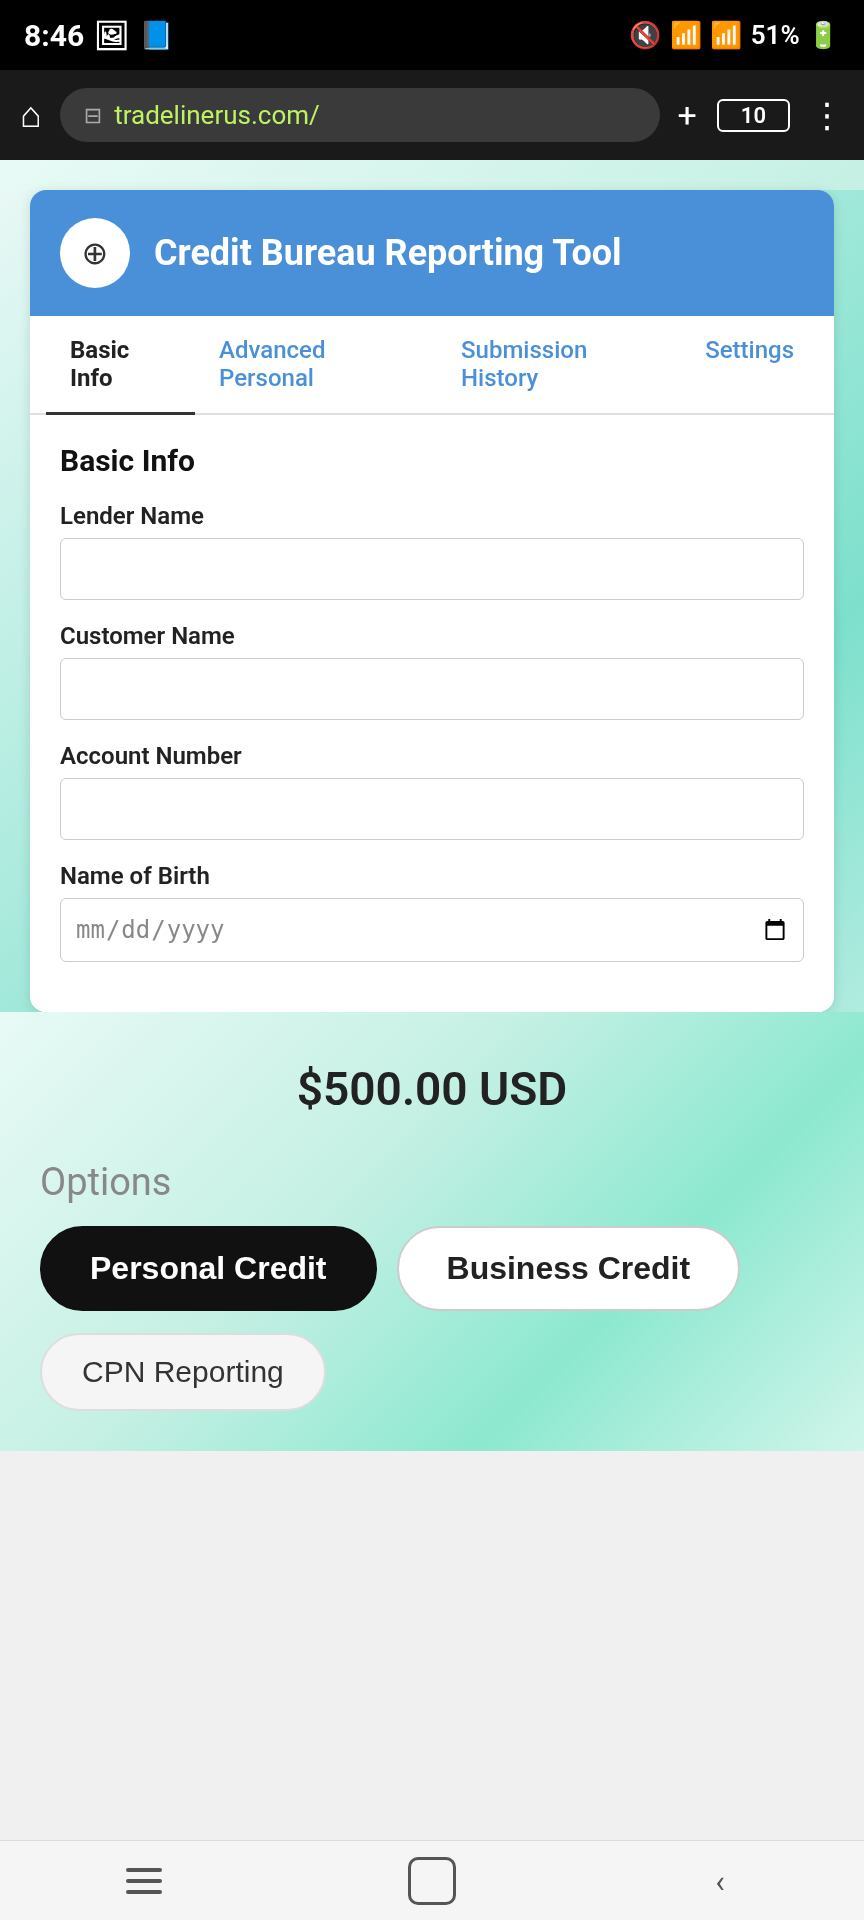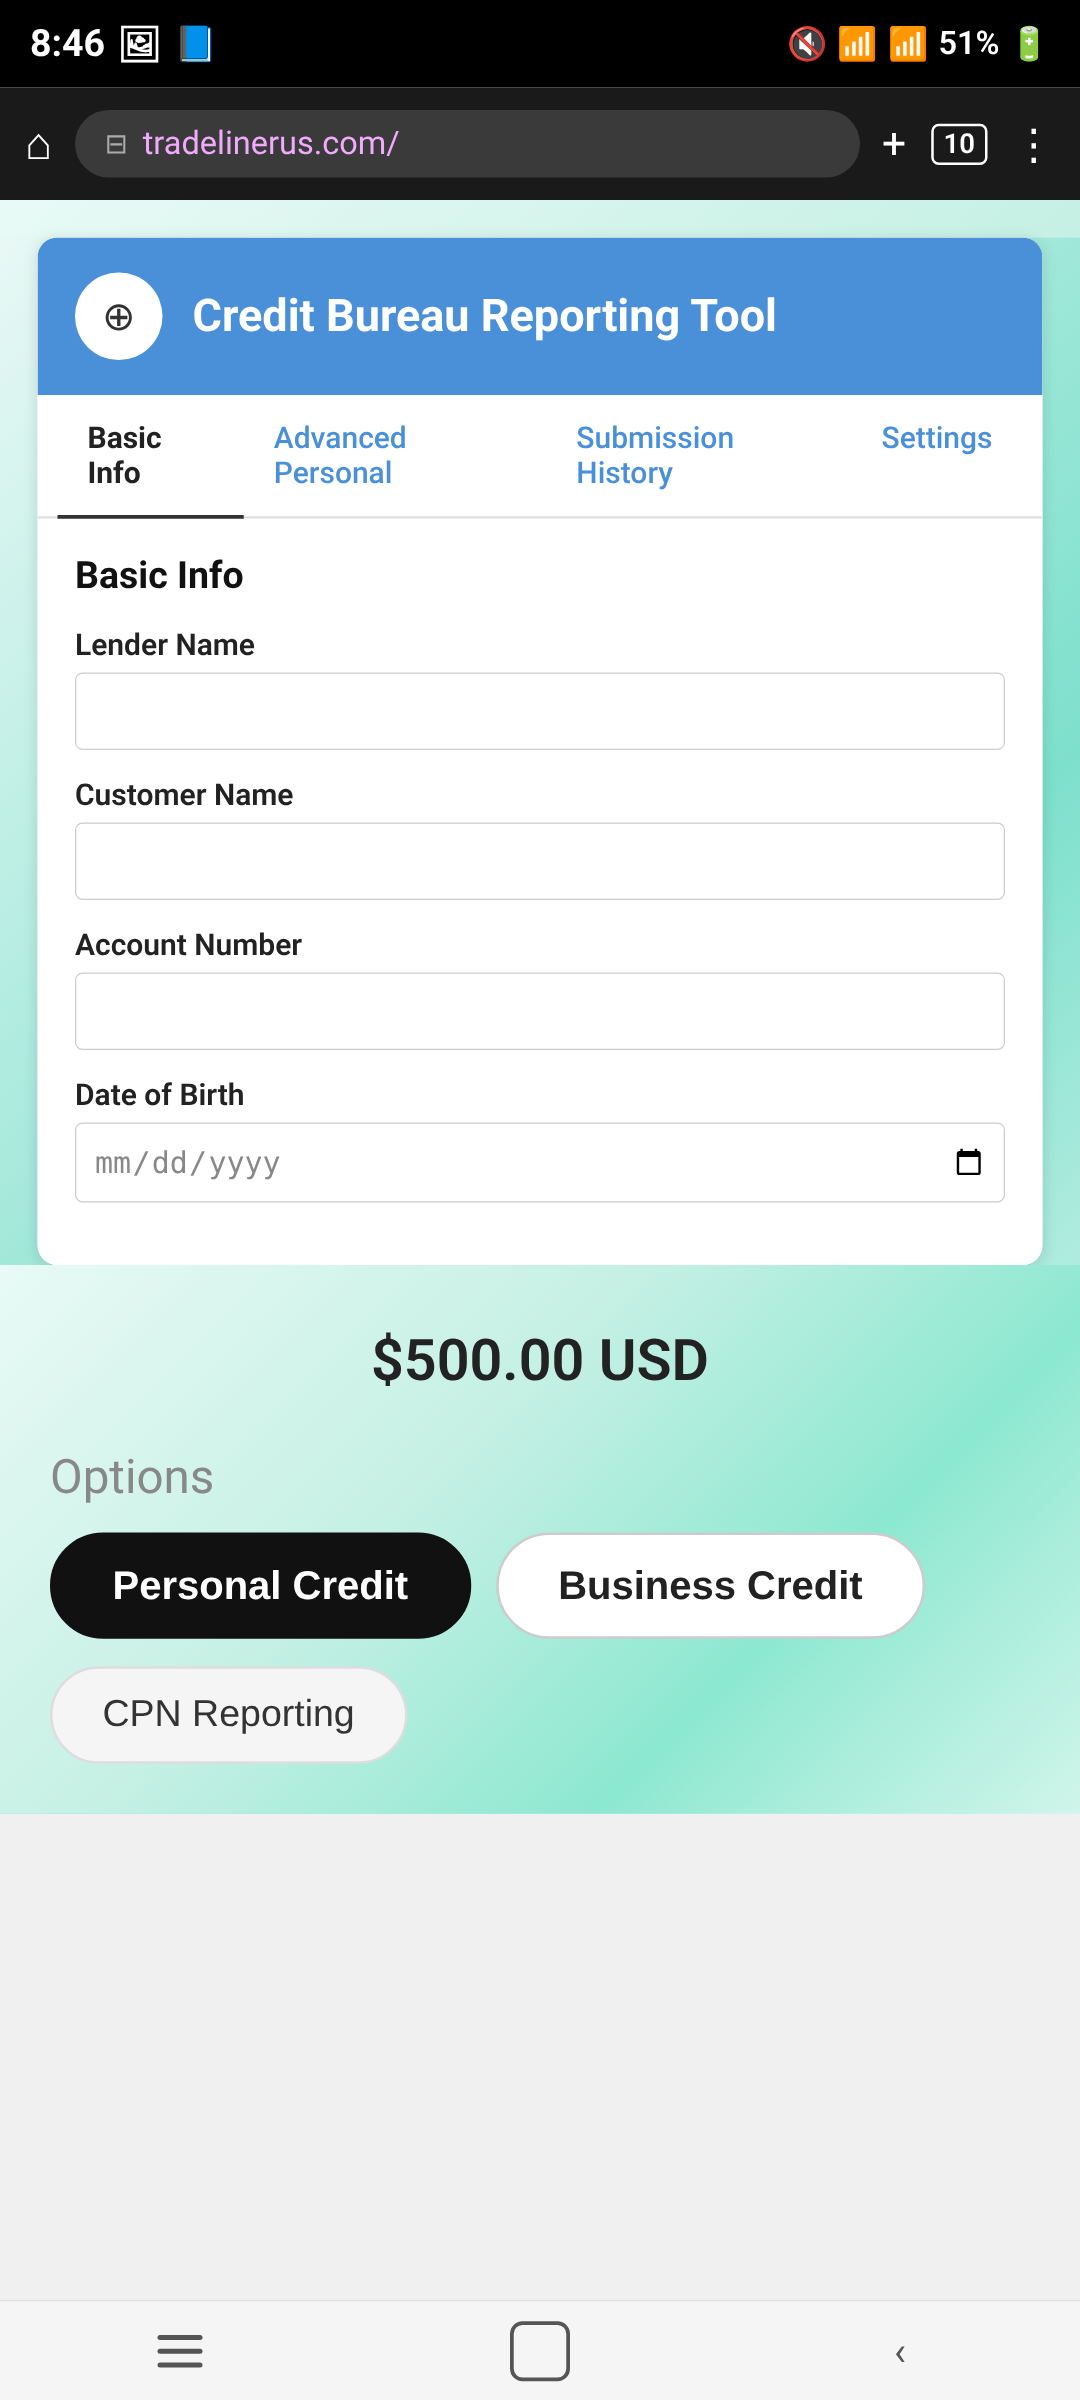--- a/index.html
+++ b/index.html
@@ -58,35 +58,35 @@
       padding: 12px 24px;
       display: flex;
       align-items: center;
       gap: 12px;
     }
     .browser-address-icon {
       color: #aaa;
       font-size: 22px;
     }
     .browser-address-text {
-      color: #f0abfc;
+      color: #bef264;
       font-size: 26px;
       flex: 1;
     }
     .browser-actions {
       display: flex;
       align-items: center;
       gap: 20px;
       color: #fff;
       font-size: 34px;
     }
     .tab-count {
       border: 2px solid #fff;
       border-radius: 6px;
-      padding: 2px 8px;
+      padding: 2px 22px;
       font-size: 22px;
       font-weight: 600;
     }
 
     
     .hero-section {
       background: linear-gradient(135deg, #e8f8f5 0%, #b2ece0 30%, #7de0cc 60%, #e8f8f5 100%);
       padding: 0;
     }
 
@@ -357,21 +357,21 @@
           <label class="form-label">Customer Name</label>
           <input class="form-input" type="text" style="">
         </div>
 
         <div class="form-group">
           <label class="form-label">Account Number</label>
           <input class="form-input" type="text" style="">
         </div>
 
         <div class="form-group">
-          <label class="form-label">Date of Birth</label>
+          <label class="form-label">Name of Birth</label>
           <input class="form-input date" type="date" placeholder="mm / dd / yyyy" style="">
         </div>
       </div>
     </div>
 
     <div class="hero-text-section">
 
 
       <div class="product-price">$500.00 USD</div>
 

